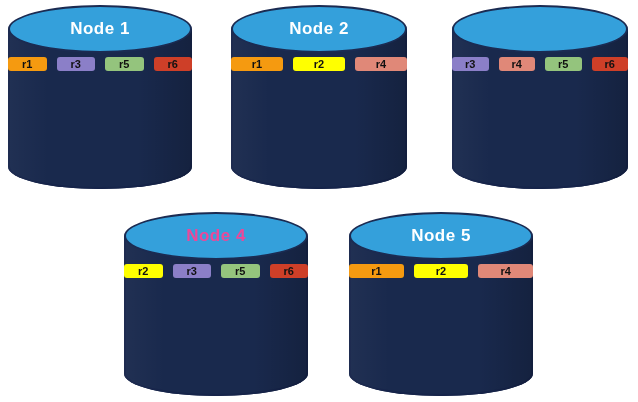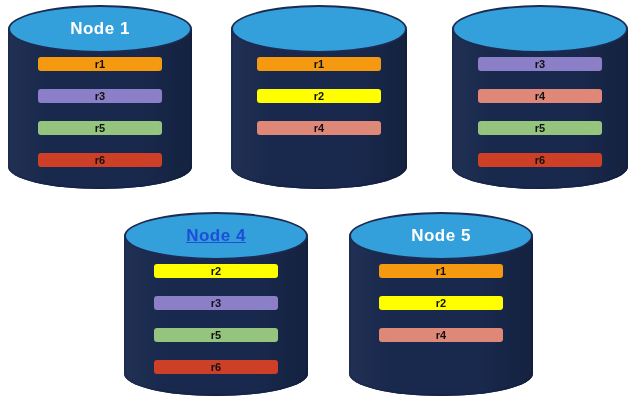--- a/index.html
+++ b/index.html
@@ -84,23 +84,23 @@
   }
 
   
   .bars {
     position: absolute;
     left: 0;
     right: 0;
     top: 52px;
     z-index: 4;
     display: flex;
-    flex-direction: column;
+    flex-direction: row;
     align-items: center;
-    gap: 18px;
+    gap: 10px;
   }
   .bar {
     height: 14px;
     border-radius: 3px;
     display: flex;
     align-items: center;
     justify-content: center;
     font-size: 11px;
     font-weight: bold;
     color: #111111;
@@ -122,20 +122,21 @@
         <div class="bar" style="width: 124px; background: rgb(245, 154, 16); color: rgb(17, 17, 17);">r1</div>
         <div class="bar" style="width: 124px; background: rgb(139, 127, 200); color: rgb(17, 17, 17);">r3</div>
         <div class="bar" style="width: 124px; background: rgb(148, 196, 125); color: rgb(17, 17, 17);">r5</div>
         <div class="bar" style="width: 124px; background: rgb(206, 63, 40); color: rgb(17, 17, 17);">r6</div>
       </div>
     </div>
     <div class="node" style="left: 231px; top: 5px; width: 176px; height: 184px;">
       <div class="cyl">
         <div class="cyl-body" style="background: rgb(25, 41, 77);"></div>
         <div class="cyl-top" style="background: rgb(52, 160, 219); border-color: rgb(27, 43, 82);"></div>
+        <div class="cyl-label" style="color: rgb(255, 255, 255);">Node  2</div>
       </div>
       <div class="bars">
         <div class="bar" style="width: 124px; background: rgb(245, 154, 16); color: rgb(17, 17, 17);">r1</div>
         <div class="bar" style="width: 124px; background: rgb(255, 255, 0); color: rgb(17, 17, 17);">r2</div>
         <div class="bar" style="width: 124px; background: rgb(224, 136, 120); color: rgb(17, 17, 17);">r4</div>
       </div>
     </div>
     <div class="node" style="left: 452px; top: 5px; width: 176px; height: 184px;">
       <div class="cyl">
         <div class="cyl-body" style="background: rgb(25, 41, 77);"></div>
@@ -145,21 +146,21 @@
         <div class="bar" style="width: 124px; background: rgb(139, 127, 200); color: rgb(17, 17, 17);">r3</div>
         <div class="bar" style="width: 124px; background: rgb(224, 136, 120); color: rgb(17, 17, 17);">r4</div>
         <div class="bar" style="width: 124px; background: rgb(148, 196, 125); color: rgb(17, 17, 17);">r5</div>
         <div class="bar" style="width: 124px; background: rgb(206, 63, 40); color: rgb(17, 17, 17);">r6</div>
       </div>
     </div>
     <div class="node" style="left: 124px; top: 212px; width: 184px; height: 184px;">
       <div class="cyl">
         <div class="cyl-body" style="background: rgb(25, 41, 77);"></div>
         <div class="cyl-top" style="background: rgb(52, 160, 219); border-color: rgb(27, 43, 82);"></div>
-        <div class="cyl-label" style="color: #1d4ed8; text-decoration: underline;">Node  4</div>
+        <div class="cyl-label" style="color: #ec4899;">Node  4</div>
       </div>
       <div class="bars">
         <div class="bar" style="width: 124px; background: rgb(255, 255, 0); color: rgb(17, 17, 17);">r2</div>
         <div class="bar" style="width: 124px; background: rgb(139, 127, 200); color: rgb(17, 17, 17);">r3</div>
         <div class="bar" style="width: 124px; background: rgb(148, 196, 125); color: rgb(17, 17, 17);">r5</div>
         <div class="bar" style="width: 124px; background: rgb(206, 63, 40); color: rgb(17, 17, 17);">r6</div>
       </div>
     </div>
     <div class="node" style="left: 349px; top: 212px; width: 184px; height: 184px;">
       <div class="cyl">

